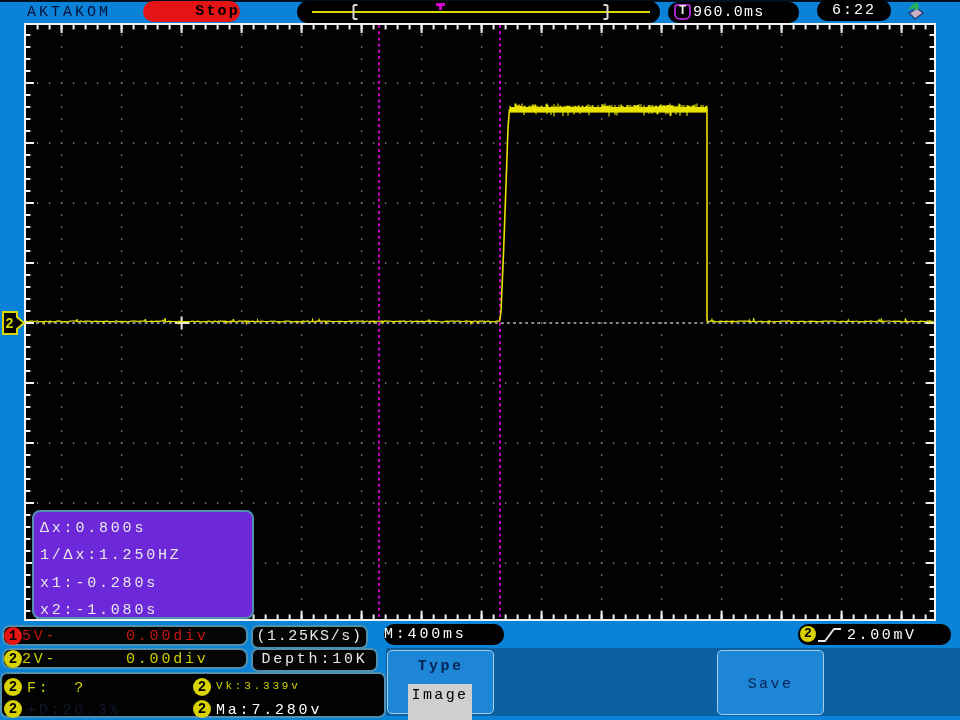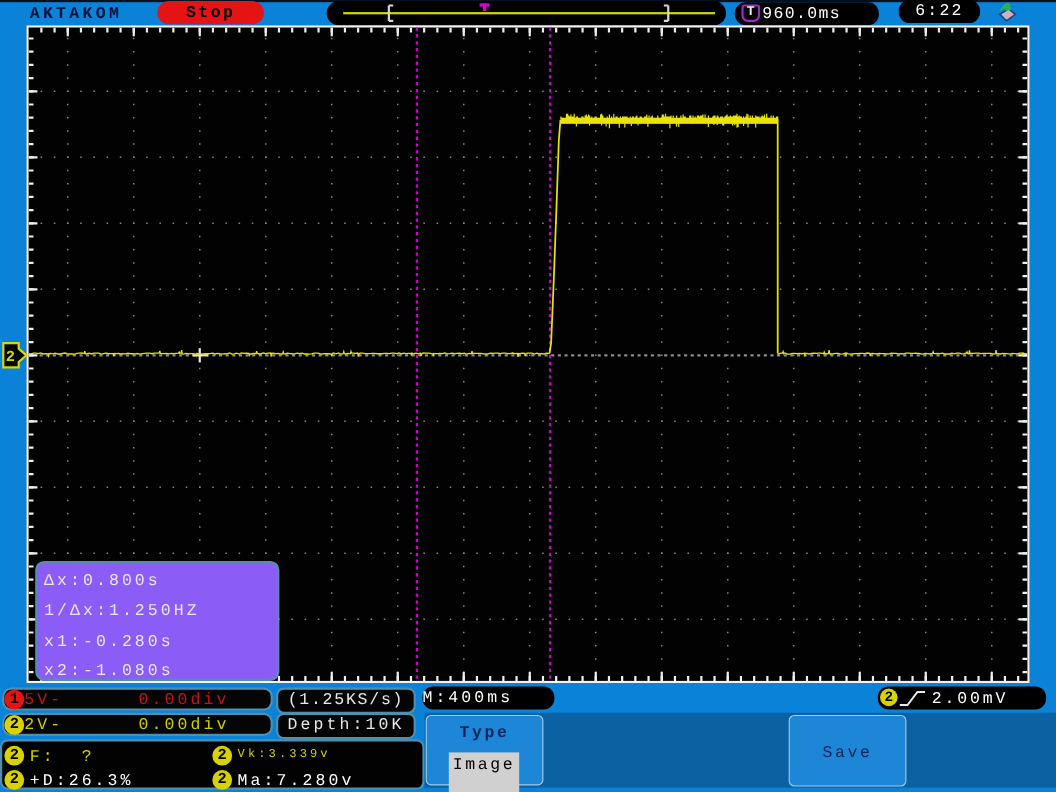--- a/index.html
+++ b/index.html
@@ -5,23 +5,23 @@
 body{width:960px;height:720px;background:#0982d8;overflow:hidden;position:relative;
  font-family:"Liberation Mono",monospace}
 .abs{position:absolute}
 .pill{position:absolute;background:#000;border-radius:11px;color:#fff}
 .cir{position:absolute;width:18px;height:18px;border-radius:50%;color:#000;font-weight:bold;
  font-size:14px;line-height:18px;text-align:center}
 </style></head>
 <body>
 <div class="abs" style="left:0;top:0;width:960px;height:2px;background:#00101e"></div>
 
-<div class="abs" style="left:27px;top:4px;font-size:15px;letter-spacing:3px;font-weight:bold;color:#03123c">AKTAKOM</div>
+<div class="abs" style="left:27px;top:4px;font-size:15px;letter-spacing:3px;font-weight:normal;color:#03123c">AKTAKOM</div>
 <div class="abs" style="left:143px;top:1px;width:97px;height:21px;background:#e41414;border-radius:11px;
- text-align:center;line-height:21px;font-size:15px;letter-spacing:2.2px;font-weight:bold;color:#000">Stop</div>
+ text-align:right;line-height:21px;font-size:15px;letter-spacing:2.2px;font-weight:bold;color:#000">Stop</div>
 
 <div class="pill" style="left:297px;top:1px;width:363px;height:22px">
   <div class="abs" style="left:15px;top:10px;width:338px;height:2px;background:#d8d800"></div>
   <svg class="abs" style="left:0;top:0" width="363" height="22">
     <path d="M56.5 4 h4 M56.5 4 v14 M56.5 18 h4" stroke="#d8d8d8" stroke-width="2" fill="none"></path>
     <path d="M310.5 4 h-4 M310.5 4 v14 M310.5 18 h-4" stroke="#d8d8d8" stroke-width="2" fill="none"></path>
     <rect x="139" y="2" width="9" height="3" fill="#d400d4"></rect>
     <rect x="142" y="2" width="3" height="7" fill="#d400d4"></rect>
   </svg>
 </div>
@@ -86,21 +86,21 @@
 <path d="M484.0 80.8V83M489.0 78.4V83M490.0 78.4V83M491.0 80.0V83M492.0 80.8V83M493.0 79.2V83M494.0 80.8V83M495.0 80.8V83M496.0 78.4V83M498.0 80.8V83M498.0 87V89.9M499.0 80.8V83M503.0 80.8V83M504.0 80.8V83M506.0 80.0V83M507.0 79.2V83M508.0 80.8V83M509.0 79.2V83M510.0 80.0V83M510.0 87V89.2M512.0 80.8V83M515.0 80.8V83M516.0 80.8V83M520.0 79.2V83M521.0 78.4V83M521.0 87V89.1M522.0 80.0V83M525.0 87V90.1M526.0 80.8V83M528.0 79.2V83M528.0 87V91.6M530.0 80.8V83M532.0 78.4V83M534.0 80.8V83M535.0 80.8V83M537.0 87V91.1M538.0 80.8V83M540.0 80.8V83M541.0 80.8V83M542.0 80.8V83M542.0 87V90.8M543.0 80.8V83M544.0 80.8V83M547.0 80.8V83M548.0 87V89.5M549.0 80.8V83M550.0 80.8V83M552.0 80.8V83M553.0 80.0V83M554.0 87V89.0M556.0 80.8V83M557.0 80.8V83M560.0 80.8V83M561.0 80.8V83M562.0 79.2V83M563.0 87V90.2M564.0 80.0V83M566.0 80.8V83M567.0 80.0V83M572.0 80.0V83M576.0 79.2V83M577.0 79.2V83M578.0 80.8V83M579.0 78.4V83M580.0 80.8V83M581.0 80.8V83M582.0 80.8V83M583.0 80.8V83M583.0 87V91.6M584.0 80.0V83M586.0 80.0V83M589.0 80.0V83M589.0 87V90.1M591.0 87V90.4M593.0 80.0V83M595.0 79.2V83M596.0 80.8V83M597.0 80.8V83M601.0 80.0V83M602.0 80.0V83M604.0 80.0V83M606.0 80.8V83M608.0 80.0V83M609.0 80.0V83M610.0 80.8V83M611.0 80.0V83M612.0 80.0V83M613.0 79.2V83M615.0 79.2V83M618.0 80.0V83M618.0 87V90.5M622.0 80.8V83M623.0 80.0V83M623.0 87V88.7M624.0 80.0V83M626.0 80.0V83M626.0 87V88.7M627.0 80.8V83M629.0 80.8V83M630.0 80.8V83M631.0 80.8V83M631.0 87V89.2M632.0 87V89.2M633.0 80.8V83M634.0 80.0V83M635.0 79.2V83M636.0 80.8V83M637.0 80.8V83M638.0 80.0V83M639.0 80.8V83M640.0 80.8V83M640.0 87V89.2M641.0 80.0V83M642.0 80.0V83M642.0 87V88.7M643.0 80.0V83M644.0 78.4V83M644.0 87V91.2M645.0 80.8V83M645.0 87V90.4M646.0 80.0V83M647.0 80.8V83M648.0 80.8V83M650.0 80.8V83M650.0 87V89.6M652.0 80.8V83M653.0 78.4V83M654.0 79.2V83M654.0 87V90.8M656.0 80.0V83M658.0 80.0V83M661.0 80.0V83M661.0 87V90.9M662.0 80.8V83M663.0 80.8V83M664.0 80.8V83M666.0 80.8V83M667.0 80.0V83M668.0 80.8V83M669.0 79.2V83M671.0 78.4V83M675.0 80.0V83M677.0 80.0V83M680.0 80.8V83M681.0 80.8V83" stroke="#e8e400" stroke-width="1.1" fill="none"></path>
 <polyline points="681.0,83.0 681.0,296.4" fill="none" stroke="#e8e400" stroke-width="1.6"></polyline>
 <polyline points="681.0,296.9 683.2,296.3 685.4,295.9 685.9,294.6 686.4,296.5 687.6,295.9 689.8,296.9 692.0,296.9 694.2,296.2 696.4,296.3 698.6,296.6 700.8,296.2 703.0,296.6 705.2,296.1 705.7,297.7 706.2,296.3 707.4,296.2 709.6,296.8 711.8,296.2 714.0,296.0 716.2,296.2 718.4,296.1 720.6,296.1 722.8,296.5 723.3,295.1 723.8,296.4 725.0,296.6 727.2,296.4 727.7,293.2 728.2,296.3 729.4,296.8 731.6,296.6 733.8,296.3 736.0,296.3 738.2,296.9 740.4,296.7 742.6,296.0 743.1,297.8 743.6,296.0 744.8,296.5 747.0,296.9 749.2,296.7 751.4,296.5 753.6,296.4 755.8,296.2 758.0,296.2 760.2,296.4 762.4,295.9 764.6,296.2 765.1,298.5 765.6,296.6 766.8,296.3 769.0,296.5 771.2,296.8 773.4,296.3 775.6,296.4 777.8,296.4 780.0,296.8 782.2,296.7 784.4,296.1 786.6,296.3 788.8,296.3 791.0,296.7 793.2,296.6 795.4,296.7 797.6,296.1 799.8,296.1 802.0,296.3 804.2,296.2 806.4,296.1 808.6,296.2 810.8,296.6 813.0,296.9 815.2,296.3 817.4,296.4 819.6,296.8 821.8,296.2 822.3,294.9 822.8,296.2 824.0,296.5 826.2,296.3 828.4,296.5 830.6,296.0 832.8,296.8 835.0,296.7 837.2,296.8 839.4,296.1 841.6,296.7 843.8,296.1 846.0,296.0 848.2,296.7 850.4,296.4 852.6,295.9 853.1,294.9 853.6,296.3 854.8,296.7 855.3,293.5 855.8,296.3 857.0,296.3 859.2,296.3 861.4,296.0 863.6,296.0 865.8,296.5 868.0,296.2 870.2,296.3 872.4,296.2 874.6,296.3 876.8,296.8 879.0,296.5 879.5,293.3 880.0,296.5 881.2,296.4 883.4,296.8 885.6,296.2 887.8,296.4 890.0,296.5 892.2,296.9 894.4,296.2 896.6,296.4 898.8,296.7 901.0,296.0 903.2,296.1 903.7,298.8 904.2,295.9 905.4,296.6 907.5,296.4" fill="none" stroke="#e8e400" stroke-width="1.2"></polyline>
 </svg>
 
 <svg class="abs" style="left:1px;top:311px" width="25" height="25">
   <polygon points="2,1 16,1 16,6 23,12 16,18 16,23 2,23" fill="#050505" stroke="#d8d800" stroke-width="2"></polygon>
   <text x="8.5" y="17" fill="#d8d800" font-size="14" font-weight="bold" text-anchor="middle" font-family="Liberation Mono,monospace">2</text>
 </svg>
 
-<div class="abs" style="left:32px;top:510px;width:222px;height:109px;background:#8b5cf6;
+<div class="abs" style="left:32px;top:510px;width:222px;height:109px;background:#6d28d9;
  border:2px solid #5390ae;border-radius:8px;color:#e8e8e8;font-size:15px;letter-spacing:2.8px">
   <div class="abs" style="left:6px;top:8px">Δx:0.800s</div>
   <div class="abs" style="left:6px;top:35px">1/Δx:1.250HZ</div>
   <div class="abs" style="left:6px;top:63px">x1:-0.280s</div>
   <div class="abs" style="left:6px;top:90px">x2:-1.080s</div>
 </div>
 
 <div class="abs" style="left:2px;top:625px;width:246px;height:21px;background:#050505;border:2px solid #4e90ae;border-radius:8px"></div>
 <div class="cir" style="left:4px;top:627px;background:#e81414">1</div>
 <div class="abs" style="left:22px;top:628px;font-size:15px;letter-spacing:2.8px;color:#c41414">5V-</div>
@@ -110,25 +110,25 @@
 <div class="cir" style="left:4px;top:650px;background:#d8d200">2</div>
 <div class="abs" style="left:22px;top:651px;font-size:15px;letter-spacing:2.8px;color:#cfcf00">2V-</div>
 <div class="abs" style="left:126px;top:651px;font-size:15px;letter-spacing:2.8px;color:#cfcf00">0.00div</div>
 
 <div class="abs" style="left:0;top:672px;width:386px;height:46px;background:#020202;border:2px solid #4e90ae;border-radius:7px"></div>
 <div class="cir" style="left:4px;top:678px;background:#d8d200">2</div>
 <div class="abs" style="left:27px;top:680px;font-size:15px;letter-spacing:2.8px;color:#d4d400">F:&nbsp;&nbsp;?</div>
 <div class="cir" style="left:193px;top:678px;background:#d8d200">2</div>
 <div class="abs" style="left:216px;top:680px;font-size:11px;letter-spacing:2.8px;color:#d4d400">Vk:3.339v</div>
 <div class="cir" style="left:4px;top:700px;background:#d8d200">2</div>
-<div class="abs" style="left:27px;top:702px;font-size:15px;letter-spacing:2.8px;color:#ffffff">+D:26.3%</div>
+<div class="abs" style="left:27px;top:702px;font-size:15px;letter-spacing:2.8px;color:#0f172a">+D:26.3%</div>
 <div class="cir" style="left:193px;top:700px;background:#d8d200">2</div>
 <div class="abs" style="left:216px;top:702px;font-size:15px;letter-spacing:2.8px;color:#ffffff">Ma:7.280v</div>
 
-<div class="abs" style="left:251px;top:625px;width:127px;height:24px;background:#050505;border:2px solid #4e90ae;border-radius:7px;
+<div class="abs" style="left:251px;top:625px;width:117px;height:24px;background:#050505;border:2px solid #4e90ae;border-radius:7px;
  text-align:center;line-height:20px;color:#e8e8e8;font-size:15px;letter-spacing:1.6px">(1.25KS/s)</div>
 <div class="abs" style="left:251px;top:648px;width:127px;height:24px;background:#050505;border:2px solid #4e90ae;border-radius:7px;
  text-align:center;line-height:20px;color:#e8e8e8;font-size:15px;letter-spacing:2.8px">Depth:10K</div>
 
 <div class="pill" style="left:384px;top:624px;width:120px;height:21px;border-radius:10px;
  text-align:left;line-height:21px;font-size:15px;letter-spacing:2.8px">M:400ms</div>
 
 <div class="pill" style="left:798px;top:624px;width:153px;height:21px;border-radius:10px"></div>
 <div class="cir" style="left:800px;top:626px;width:16px;height:16px;line-height:16px;font-size:13px;background:#d8d200">2</div>
 <svg class="abs" style="left:817px;top:626px" width="30" height="17">

